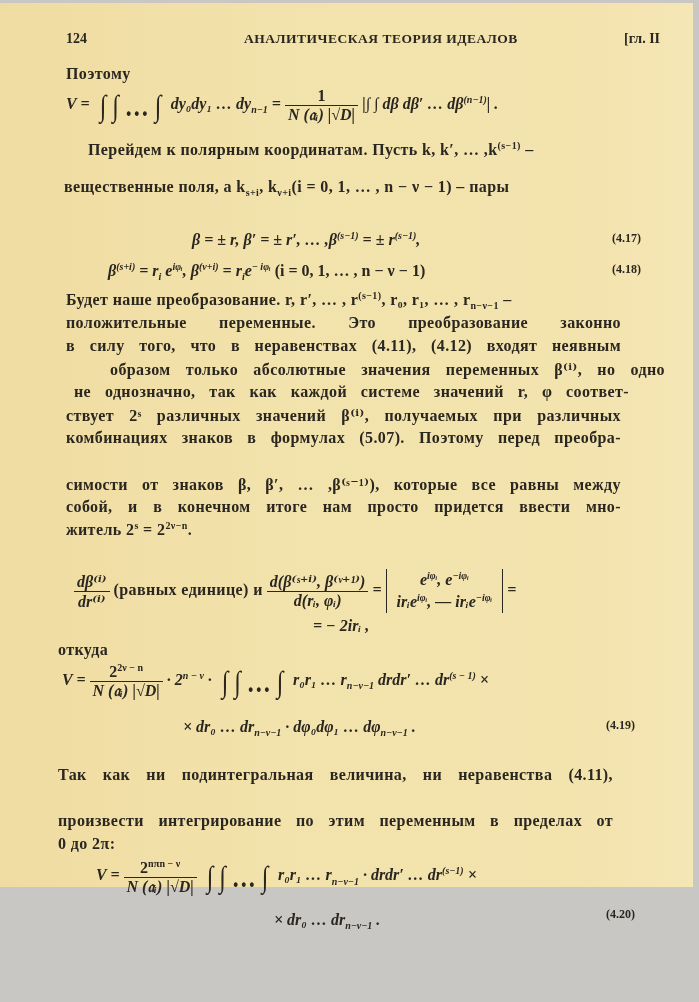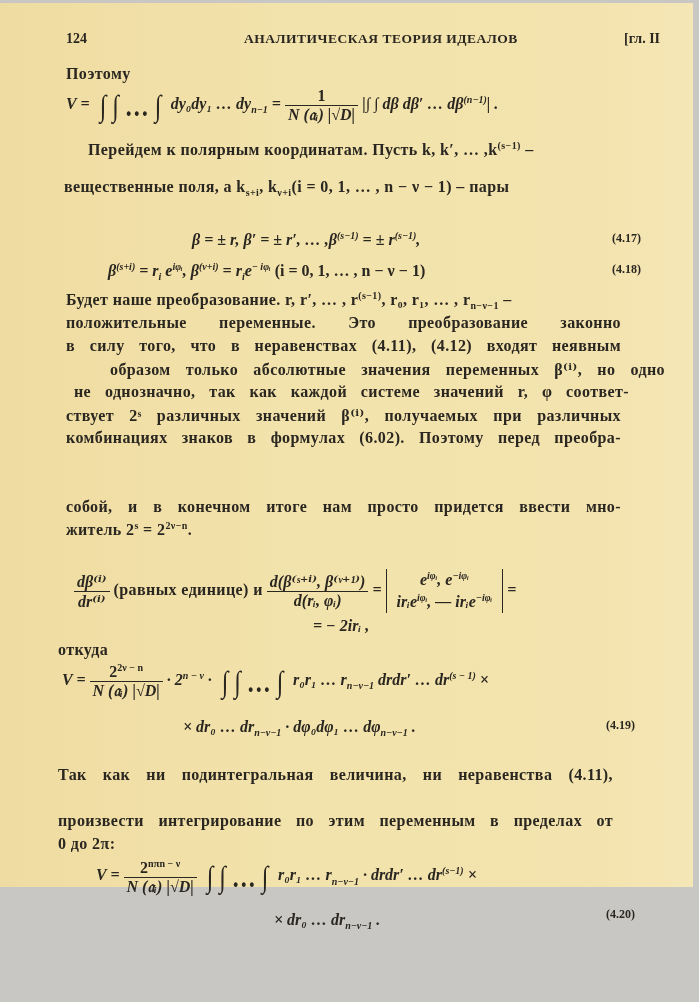--- a/index.html
+++ b/index.html
@@ -71,21 +71,22 @@
   <div class="abs eqno" style="left:612px; top:259px;">(4.18)</div>
 
   <div class="abs txt" style="left:66px; top:288px;">
     <span>Будет наше преобразование. r, r′, … , r</span><sup>(s−1)</sup><span>, r₀, r₁, … , r</span><sub>n−ν−1</sub><span> –</span>
   </div>
   <div class="abs txt justify" style="left:66px; top:311px;">положительные переменные. Это преобразование законно</div>
   <div class="abs txt justify" style="left:66px; top:334px;">в силу того, что в неравенствах (4.11), (4.12) входят неявным</div>
   <div class="abs txt justify" style="left:66px; top:357px;margin-left:44px;">образом только абсолютные значения переменных β⁽ⁱ⁾, но одно</div>
   <div class="abs txt justify" style="left:66px; top:380px;margin-left:8px;">не однозначно, так как каждой системе значений r, φ соответ-</div>
   <div class="abs txt justify" style="left:66px; top:403px;">ствует 2ˢ различных значений β⁽ⁱ⁾, получаемых при различных</div>
-  <div class="abs txt justify" style="left:66px; top:426px;">комбинациях знаков в формулах (6.02). Поэтому перед преобра-</div>
+  <div class="abs txt justify" style="left:66px; top:426px;">комбинациях знаков в формулах (5.07). Поэтому перед преобра-</div>
+  <div class="abs txt justify" style="left:66px; top:472px;">симости от знаков β, β′, … ,β⁽ˢ⁻¹⁾), которые все равны между</div>
   <div class="abs txt justify" style="left:66px; top:495px;">собой, и в конечном итоге нам просто придется ввести мно-</div>
   <div class="abs txt" style="left:66px; top:518px;">
     <span>житель 2</span><sup>s</sup><span> = 2</span><sup>2ν−n</sup><span>.</span>
   </div>
 
 
   <div class="abs math" style="left:74px; top:566px;">
     <span class="frac">
       <span class="num">dβ⁽ⁱ⁾</span>
       <span class="den">dr⁽ⁱ⁾</span>

